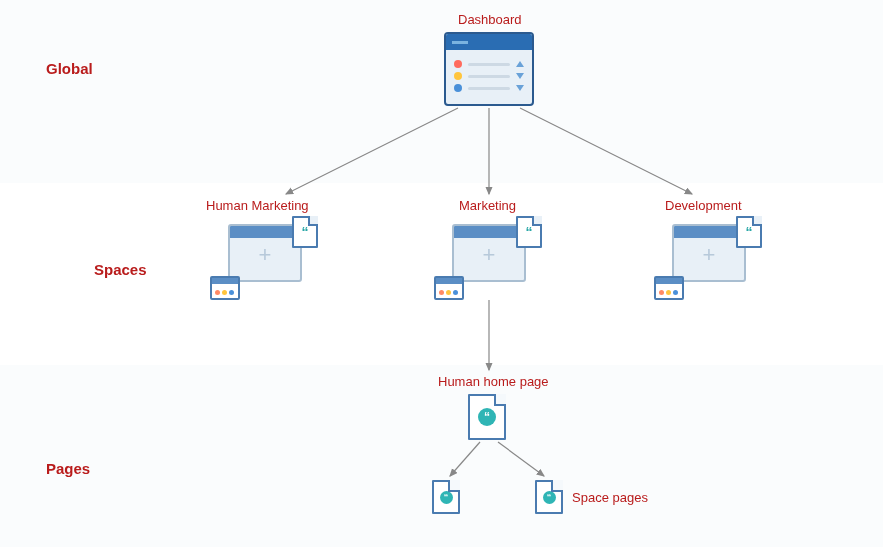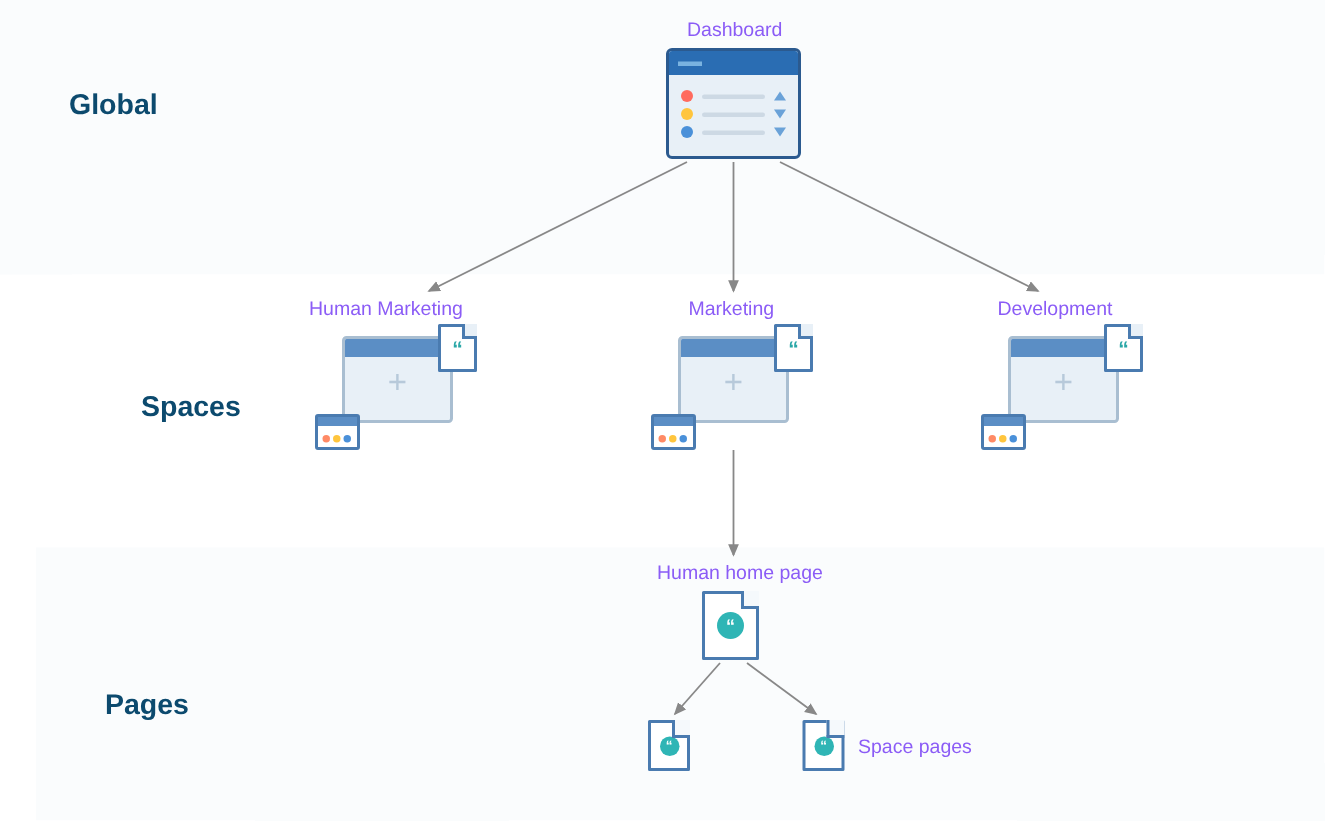--- a/index.html
+++ b/index.html
@@ -12,36 +12,36 @@
     overflow: hidden;
   }
   .tier {
     position: absolute;
     left: 0; right: 0;
     display: flex;
     align-items: center;
   }
   .tier-global { top: 0; height: 183px; background: #fafcfd; }
   .tier-spaces { top: 183px; height: 182px; background: #fff; margin-left: 48px; }
-  .tier-pages  { top: 365px; height: 182px; background: #fafcfd; margin-left: 24px; }
+  .tier-pages  { top: 365px; height: 182px; background: #fafcfd; }
   .tier-label {
     position: absolute;
     left: 46px;
-    font-size: 19px;
+    font-size: 15px;
     font-weight: 600;
-    color: #0c4a6e;
+    color: #b91c1c;
   }
   .tier-global .tier-label { top: 60px; }
   .tier-spaces .tier-label { top: 78px; }
   .tier-pages  .tier-label { top: 95px; }
 
   .node-label {
     position: absolute;
     font-size: 13px;
-    color: #8b5cf6;
+    color: #b91c1c;
     text-align: right;
   }
 
   
   .dashboard {
     position: absolute;
     top: 32px; left: 444px;
     width: 90px; height: 74px;
     border: 2px solid #2b5a8f;
     border-radius: 4px;

